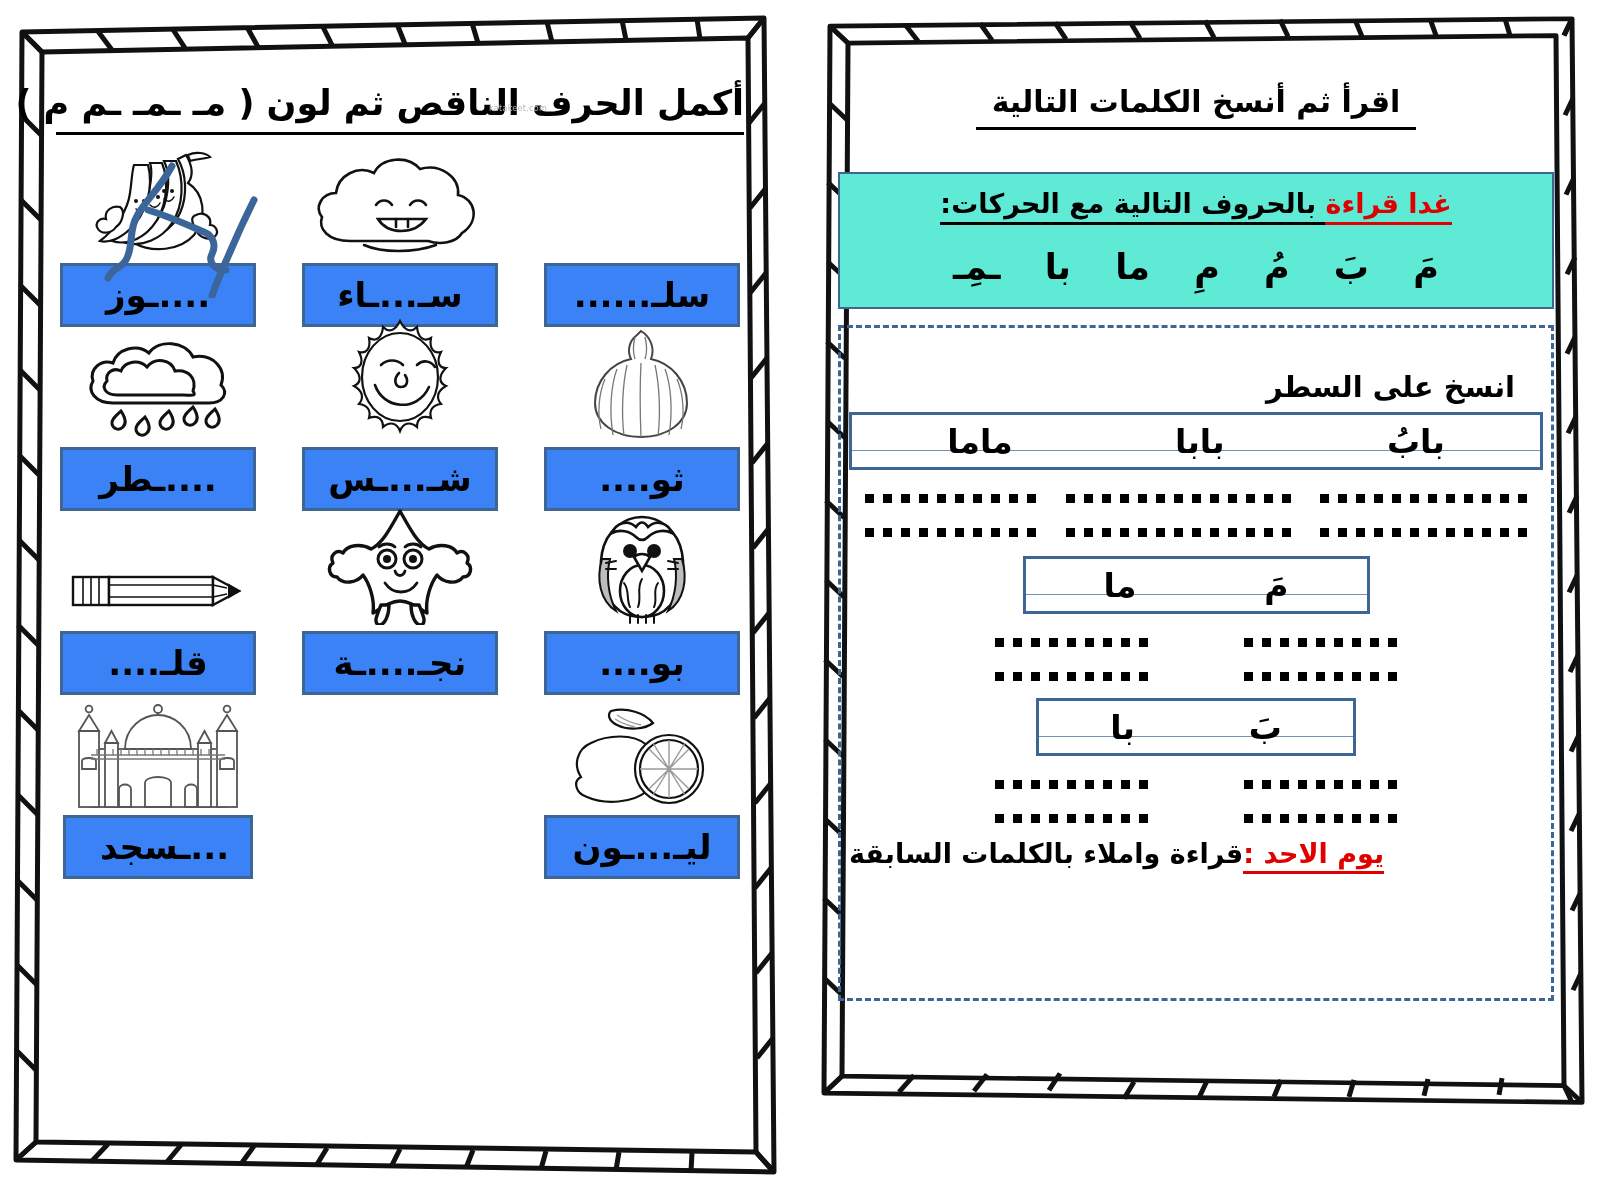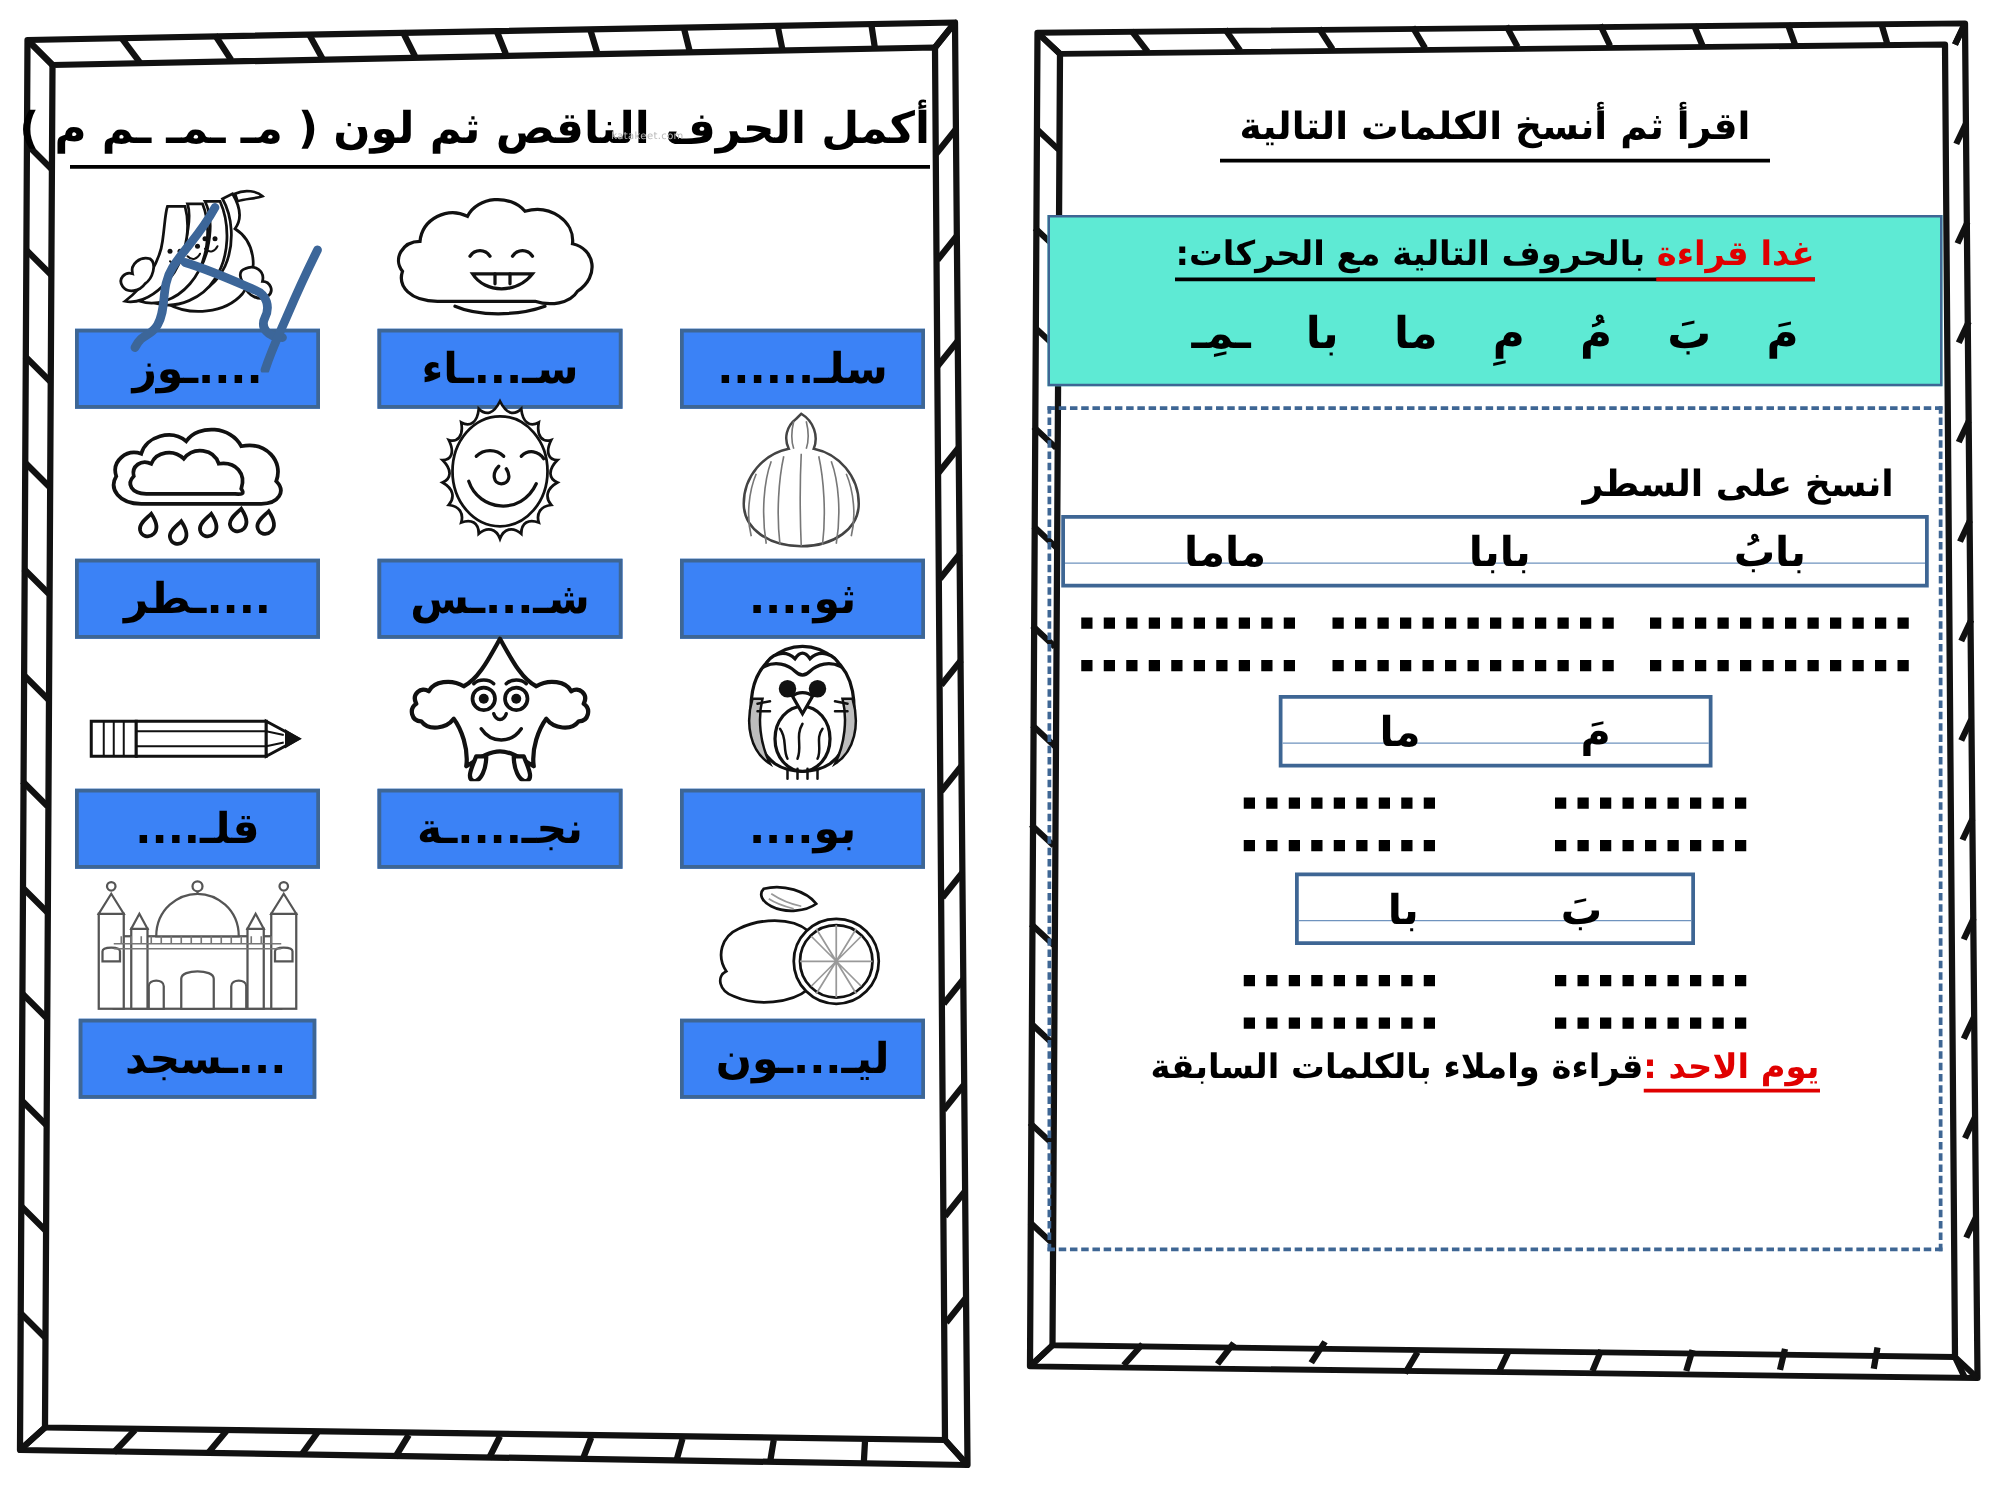--- a/index.html
+++ b/index.html
@@ -225,21 +225,21 @@
     align-items: center;
   }
   .dots i {
     display: block;
     width: 9px; height: 9px;
     background: #000;
   }
 
   .footer-note {
     direction: rtl;
-    text-align: center;
+    text-align: left;
     font-size: 27px;
     font-weight: bold;
     padding-right: 16px;
     margin-top: 14px;
     white-space: nowrap;
   }
   .footer-note .red-u {
     color: #E00000;
     border-bottom: 3px solid #E00000;
     padding-bottom: 2px;

